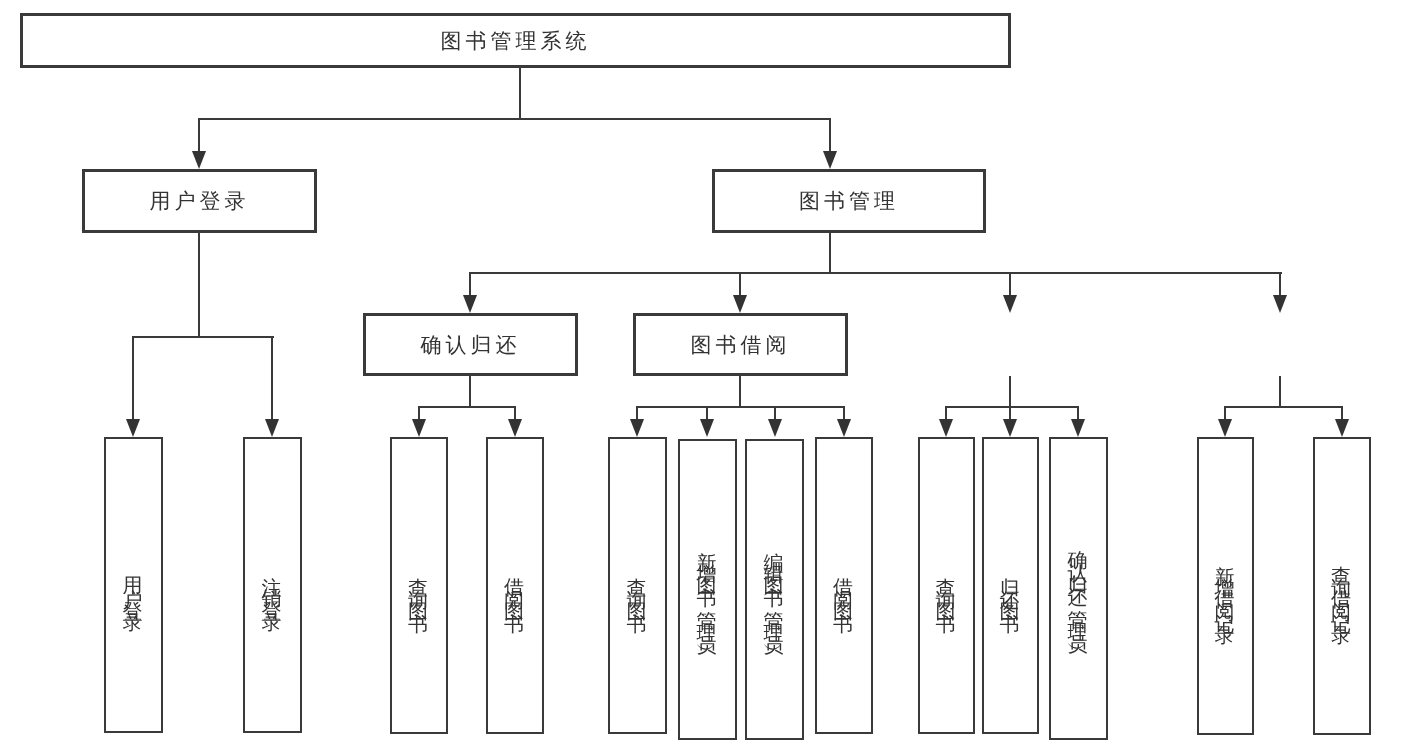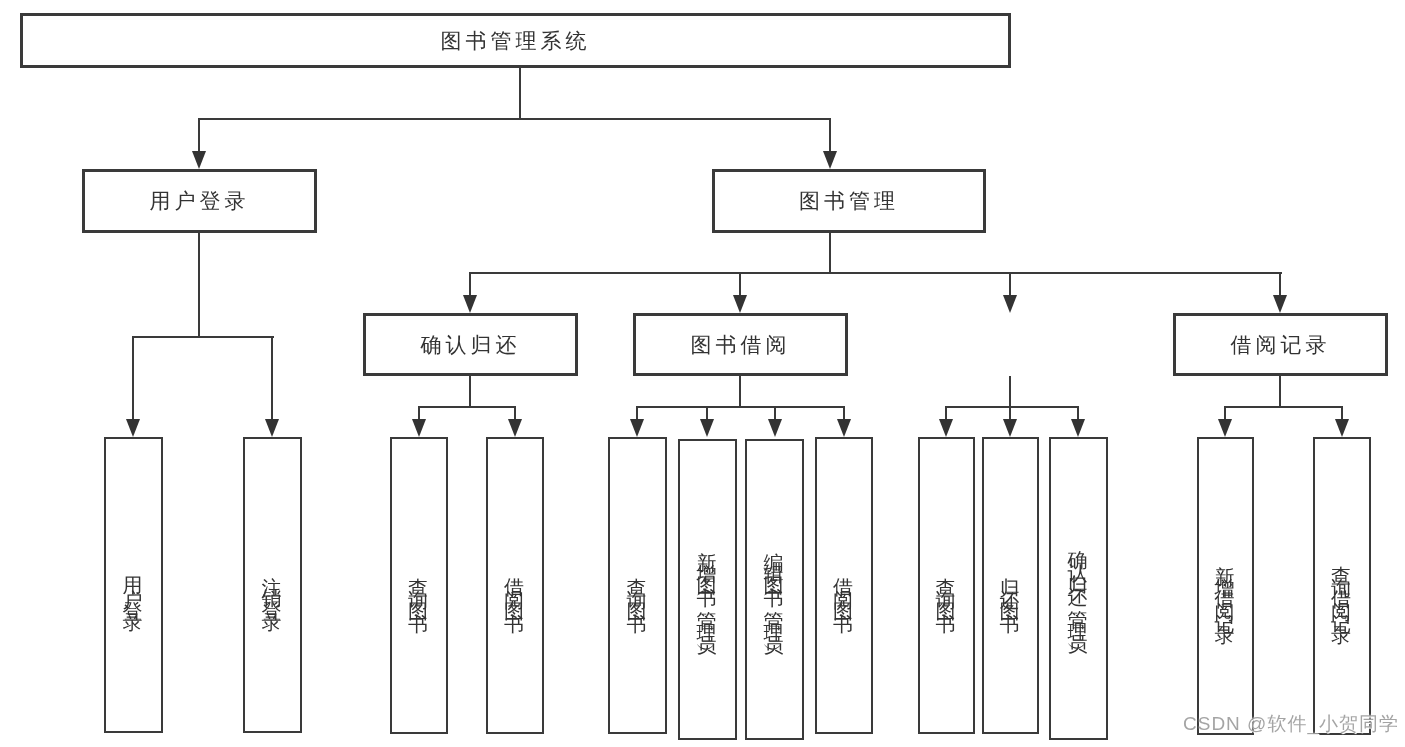--- a/index.html
+++ b/index.html
@@ -136,23 +136,20 @@
   <div class="box" style="left:712px;top:169px;width:274px;height:64px">
     <span>图书管理</span>
   </div>
 
   <div class="box" style="left:363px;top:313px;width:215px;height:63px">
     <span>确认归还</span>
   </div>
   <div class="box" style="left:633px;top:313px;width:215px;height:63px">
     <span>图书借阅</span>
   </div>
-  <div class="box" style="left:1173px;top:313px;width:215px;height:63px">
-    <span>借阅记录</span>
-  </div>
 
   <div class="box leaf" style="left:104px;top:437px;width:59px;height:296px">
     <span class="vtext">用户登录</span>
   </div>
   <div class="box leaf" style="left:243px;top:437px;width:59px;height:296px">
     <span class="vtext">注销登录</span>
   </div>
 
   <div class="box leaf" style="left:390px;top:437px;width:58px;height:297px">
     <span class="vtext">查询图书</span>
@@ -184,15 +181,14 @@
     <span class="vtext">确认归还（管理员）</span>
   </div>
 
   <div class="box leaf" style="left:1197px;top:437px;width:57px;height:298px">
     <span class="vtext">新增借阅记录</span>
   </div>
   <div class="box leaf" style="left:1313px;top:437px;width:58px;height:298px">
     <span class="vtext">查询借阅记录</span>
   </div>
 
-  <div id="watermark">CSDN @软件_小贺同学</div>
 
 </div>
 
 </body></html>

